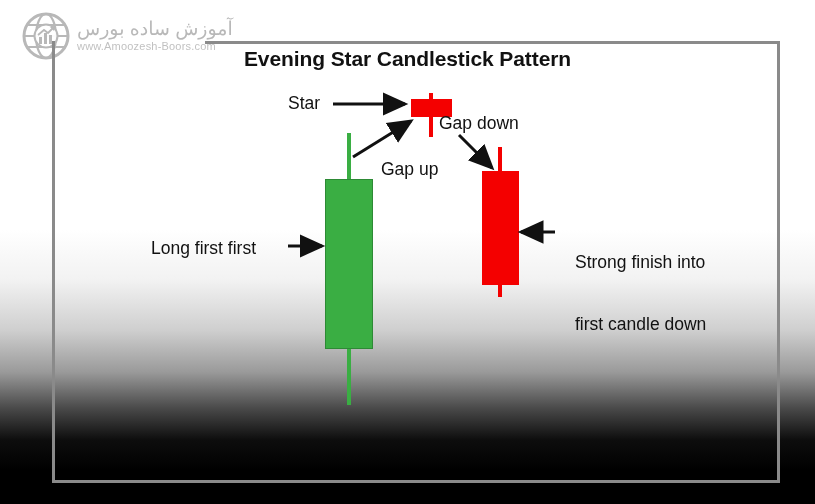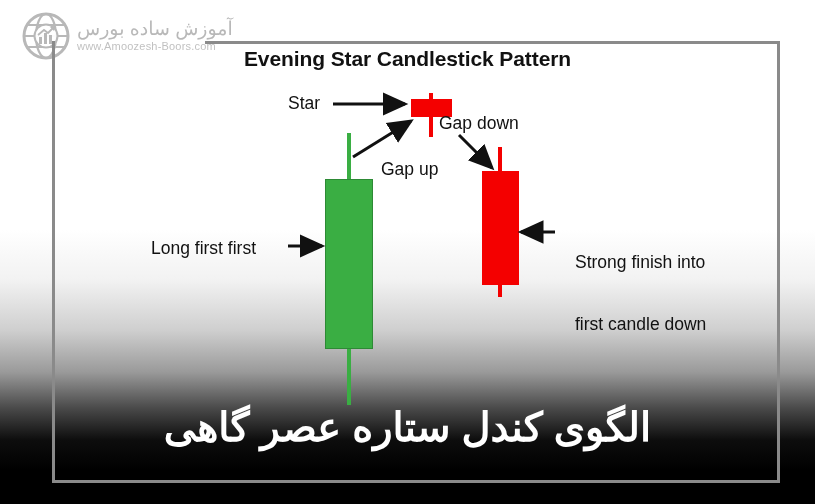--- a/index.html
+++ b/index.html
@@ -188,15 +188,14 @@
 
   <div class="ann ann-star">Star</div>
   <div class="ann ann-gapup">Gap up</div>
   <div class="ann ann-gapdown">Gap down</div>
   <div class="ann ann-longbody">Long first first</div>
   <div class="ann ann-strong">
     <div>Strong finish into</div>
     <div>first candle down</div>
   </div>
 
-  <div class="headline">الگوی کندل ستاره عصر گاهی</div>
 
 </div>
 
 </body></html>

